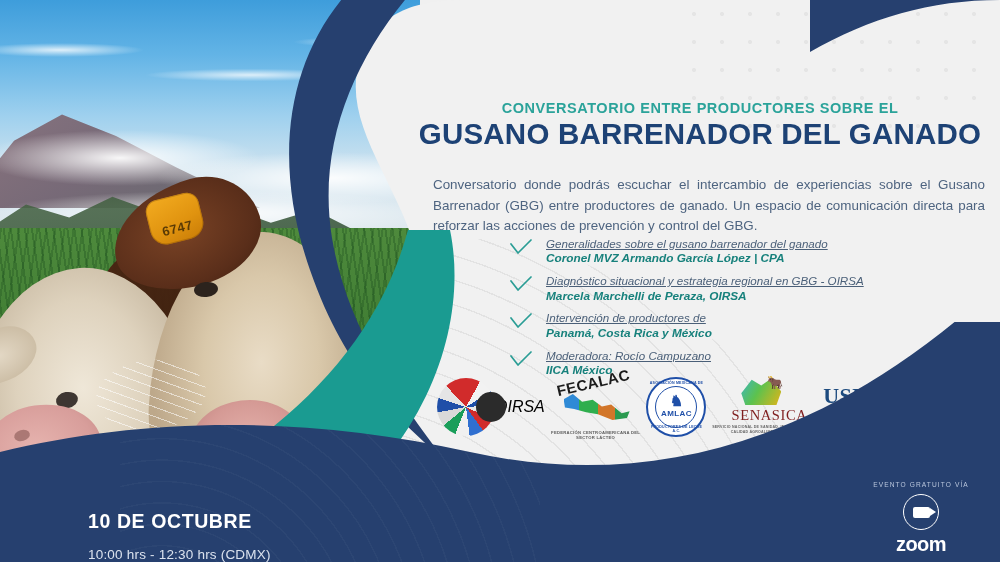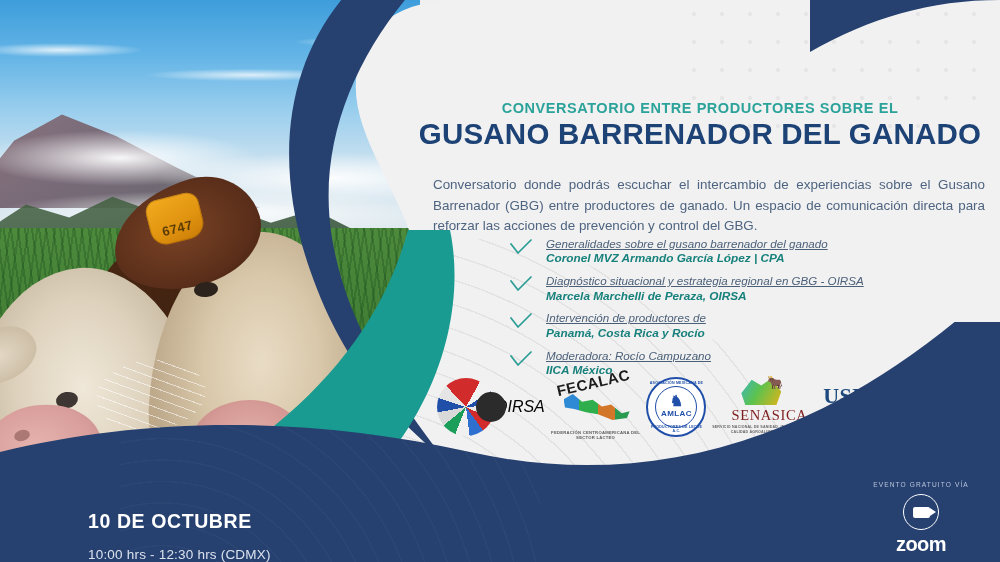--- a/index.html
+++ b/index.html
@@ -275,21 +275,21 @@
         <div class="l2">Marcela Marchelli de Peraza, OIRSA</div>
       </div>
 
       <div class="item">
         <span class="check">
           <svg width="22" height="16" viewBox="0 0 22 16">
               <path d="M1 5 L8 14 L21 1" fill="none" stroke="#2a9d95" stroke-width="1.7" stroke-linecap="round" stroke-linejoin="round"></path>
             </svg>
         </span>
         <div class="l1">Intervención de productores  de</div>
-        <div class="l2">Panamá, Costa Rica y Rocío</div>
+        <div class="l2">Panamá, Costa Rica y México</div>
       </div>
 
       <div class="item">
         <span class="check">
           <svg width="22" height="16" viewBox="0 0 22 16">
               <path d="M1 5 L8 14 L21 1" fill="none" stroke="#2a9d95" stroke-width="1.7" stroke-linecap="round" stroke-linejoin="round"></path>
             </svg>
         </span>
         <div class="l1">Moderadora: Rocío Campuzano</div>
         <div class="l2">IICA México</div>

